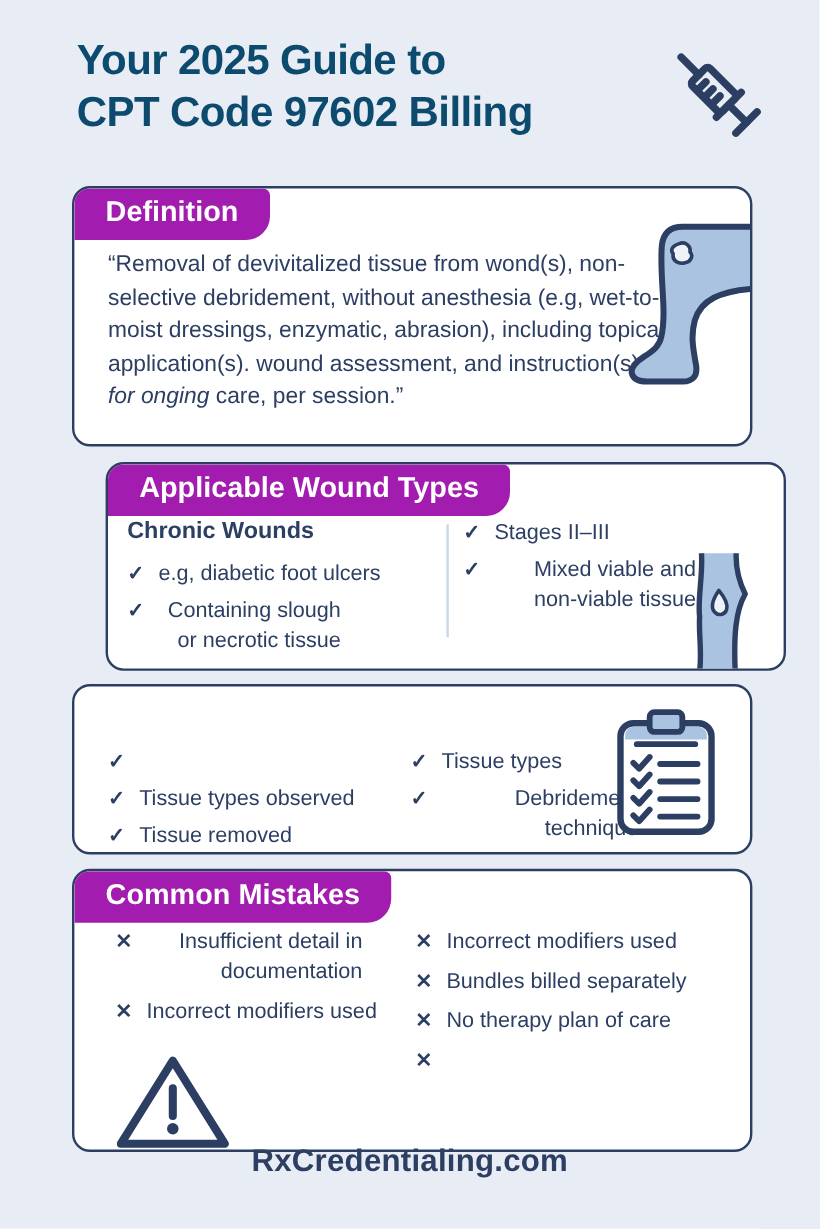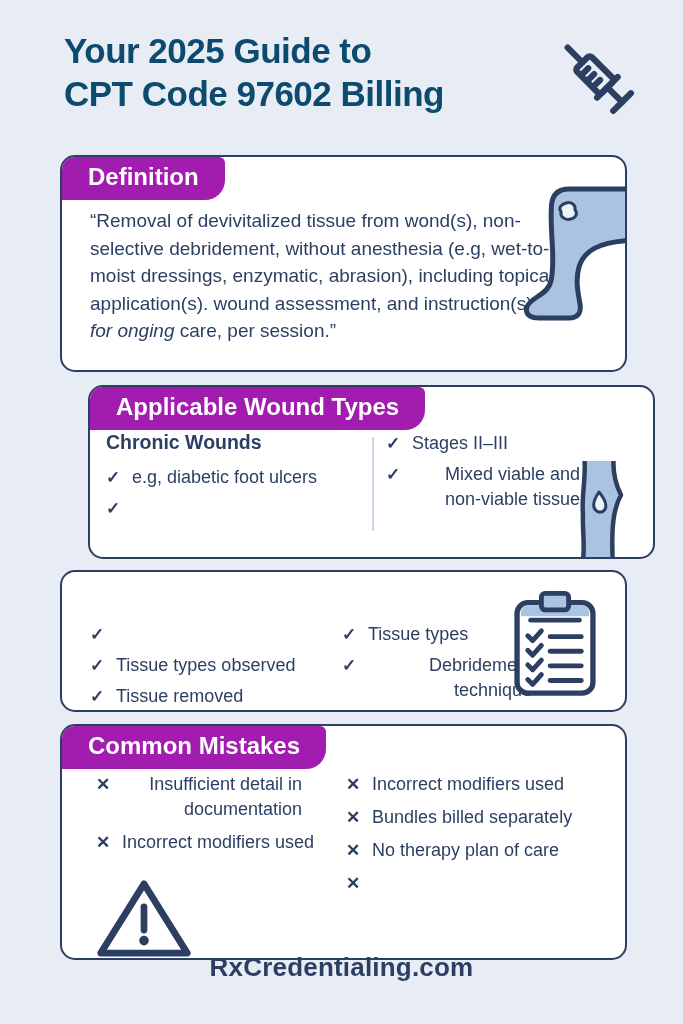--- a/index.html
+++ b/index.html
@@ -110,20 +110,21 @@
   <section class="card card-wounds">
     <div class="badge">Applicable Wound Types</div>
     <div class="col col-left">
       <h3 class="col-title">Chronic Wounds</h3>
       <div class="item">
         <span class="mark">✓</span>
         <span class="item-text">e.g, diabetic foot ulcers</span>
       </div>
       <div class="item">
         <span class="mark">✓</span>
+        <span class="item-text">Containing slough or necrotic tissue</span>
       </div>
     </div>
     <div class="v-divider"></div>
     <div class="col col-right">
       <div class="item">
         <span class="mark">✓</span>
         <span class="item-text">Stages II–III</span>
       </div>
       <div class="item">
         <span class="mark">✓</span>

